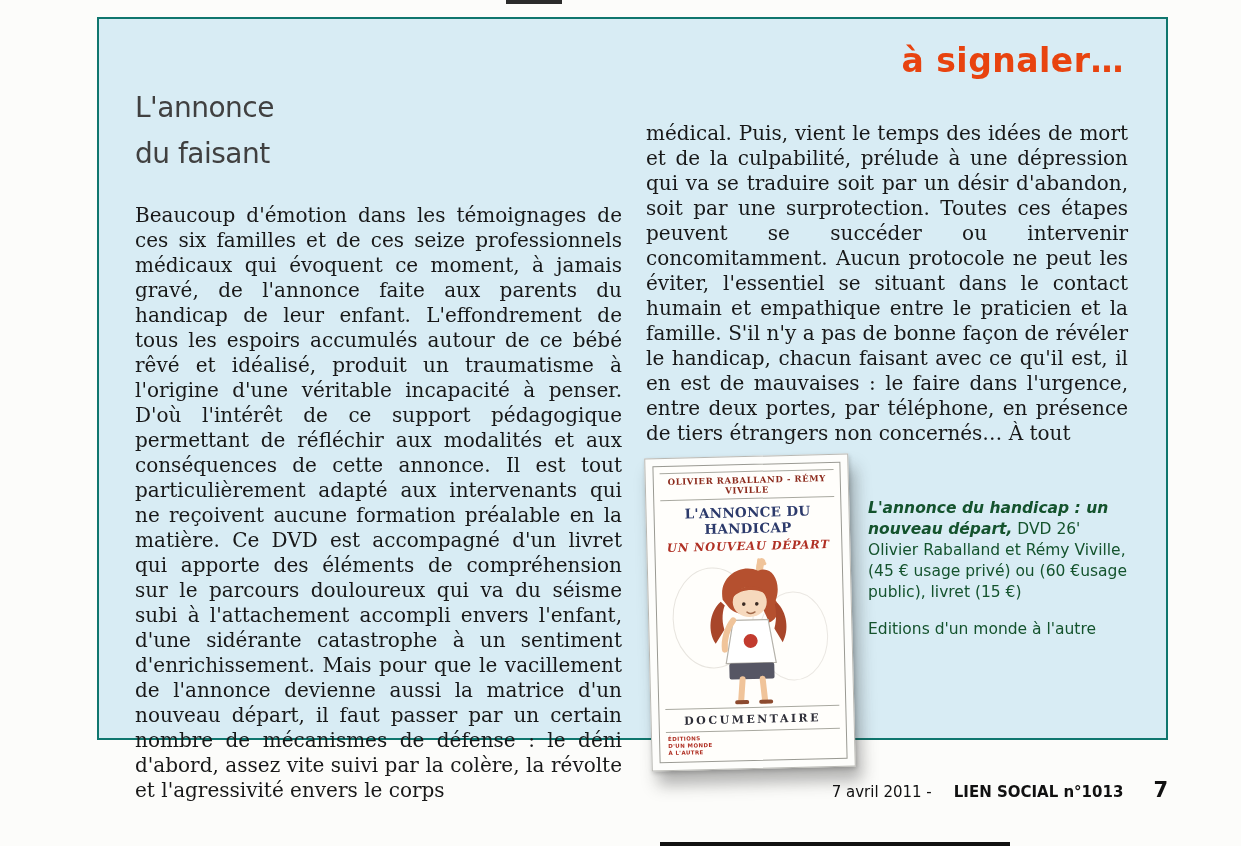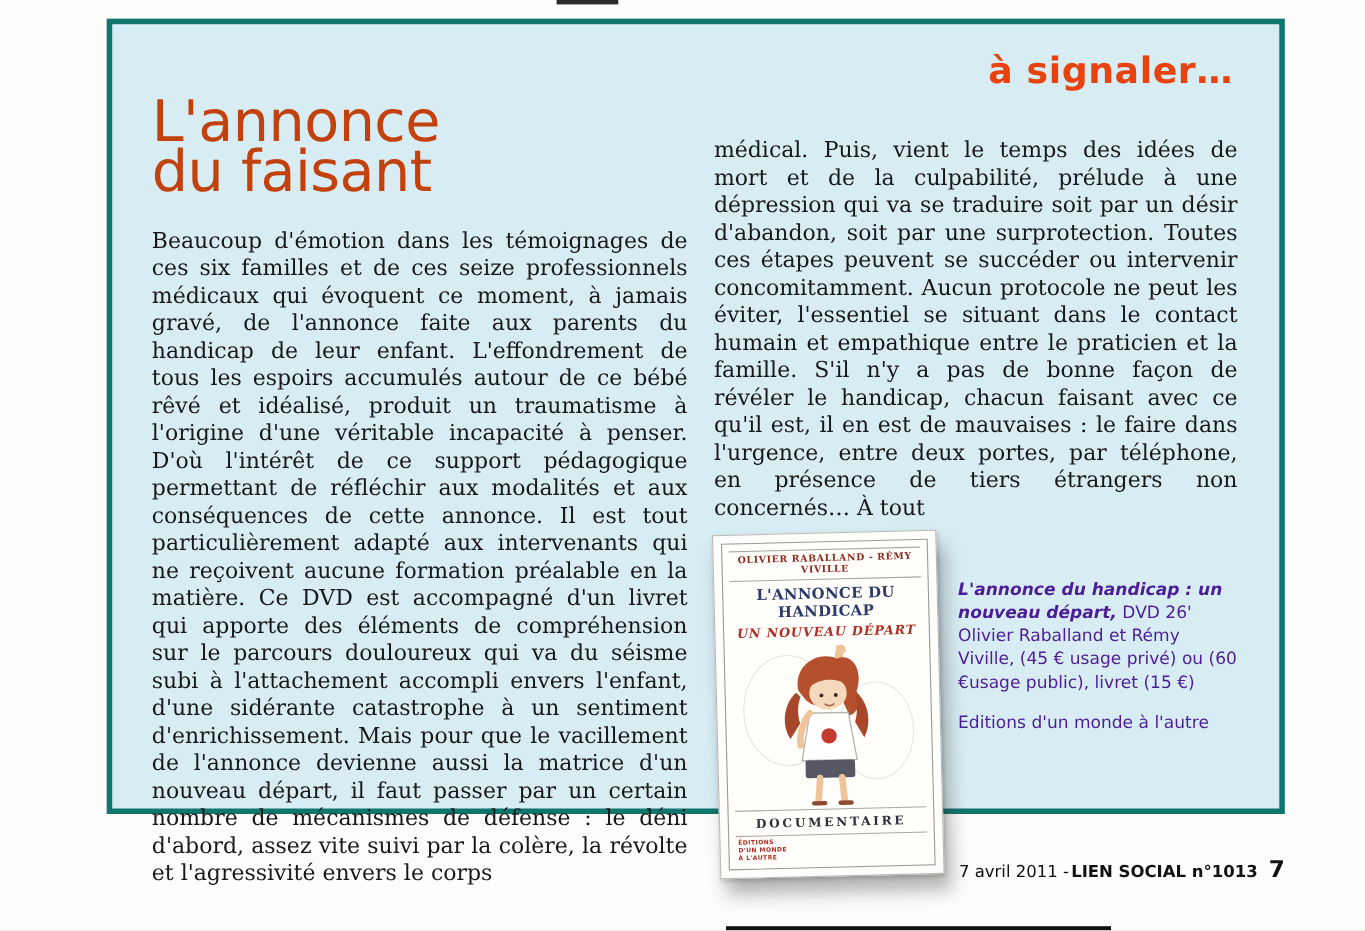--- a/index.html
+++ b/index.html
@@ -7,38 +7,38 @@
   .scan {
     position:relative; width:1241px; height:846px;
     background:#fcfcfa; overflow:hidden;
     font-family:"DejaVu Serif", serif; color:#1c1c1c;
   }
   .artifact-top { position:absolute; left:506px; top:0; width:56px; height:4px; background:#2b2b2b; }
   .artifact-bottom { position:absolute; left:660px; top:842px; width:350px; height:4px; background:#111; }
 
   .box {
     position:absolute; left:97px; top:17px; width:1071px; height:723px;
-    background:#d8ecf4; border:5px solid #0f766e;
+    background:#d8ecf4; border:2px solid #0f766e;
   }
   .signaler {
     position:absolute; top:22px; right:42px;
     font-family:"DejaVu Sans", sans-serif;
     font-size:33px; font-weight:600; color:#e8430f; letter-spacing:0.5px;
   }
   .content {
     position:absolute; left:36px; right:38px; top:66px;
     display:flex; gap:24px;
   }
   .col-left { width:487px; flex:0 0 auto; }
   .col-right { flex:1 1 auto; padding-top:36px; }
 
   .title {
     font-family:"DejaVu Sans", sans-serif;
-    font-size:52px; line-height:46px; font-weight:500;
-    color:#c2410c; letter-spacing:-0.5px;
+    font-size:28px; line-height:46px; font-weight:500;
+    color:#404040; letter-spacing:-0.5px;
     margin-bottom:26px;
   }
   .title .tl { display:block; }
 
   .body {
     font-size:20px; line-height:25px; text-align:justify; color:#181818;
   }
 
   .media-row { display:flex; gap:16px; margin-top:6px; align-items:flex-start; }
 
@@ -79,28 +79,28 @@
   .dvd-pub span {
     font-family:"DejaVu Sans", sans-serif; font-weight:bold;
     font-size:5.5px; letter-spacing:0.4px; color:#b03024; line-height:7px;
   }
 
   
   .beside { flex:1 1 auto; min-width:0; }
   .caption {
     margin-top:46px;
     font-family:"DejaVu Sans", sans-serif;
-    font-size:15.5px; line-height:21px; color:#4c1d95;
+    font-size:15.5px; line-height:21px; color:#14532d;
   }
   .cap-title { font-weight:bold; font-style:italic; }
   .cap-line { margin-top:16px; }
 
   .footer {
     position:absolute; right:73px; top:778px;
-    display:flex; align-items:baseline; gap:2px;
+    display:flex; align-items:baseline; gap:22px;
     font-family:"DejaVu Sans", sans-serif; font-size:15px; color:#111;
   }
   .f-journal { font-weight:bold;text-align:right; }
   .f-page { font-weight:bold; font-size:21px; margin-left:8px; }
 </style>
 </head>
 <body>
 
 <div class="scan">
 

